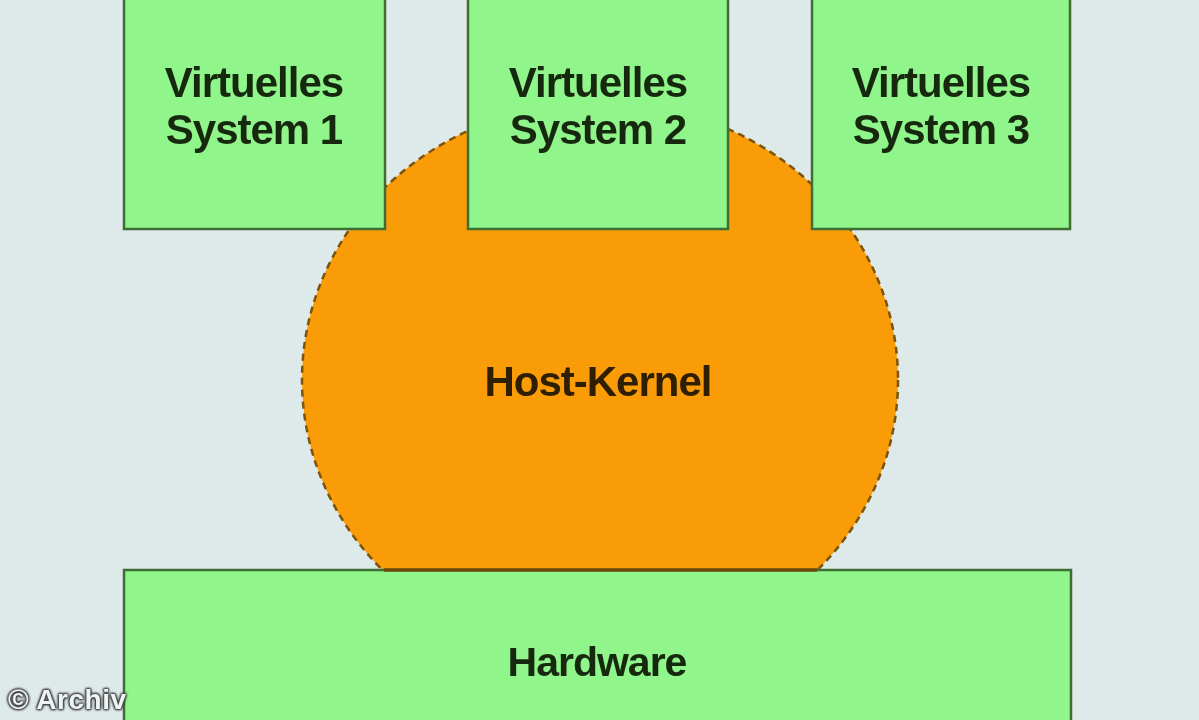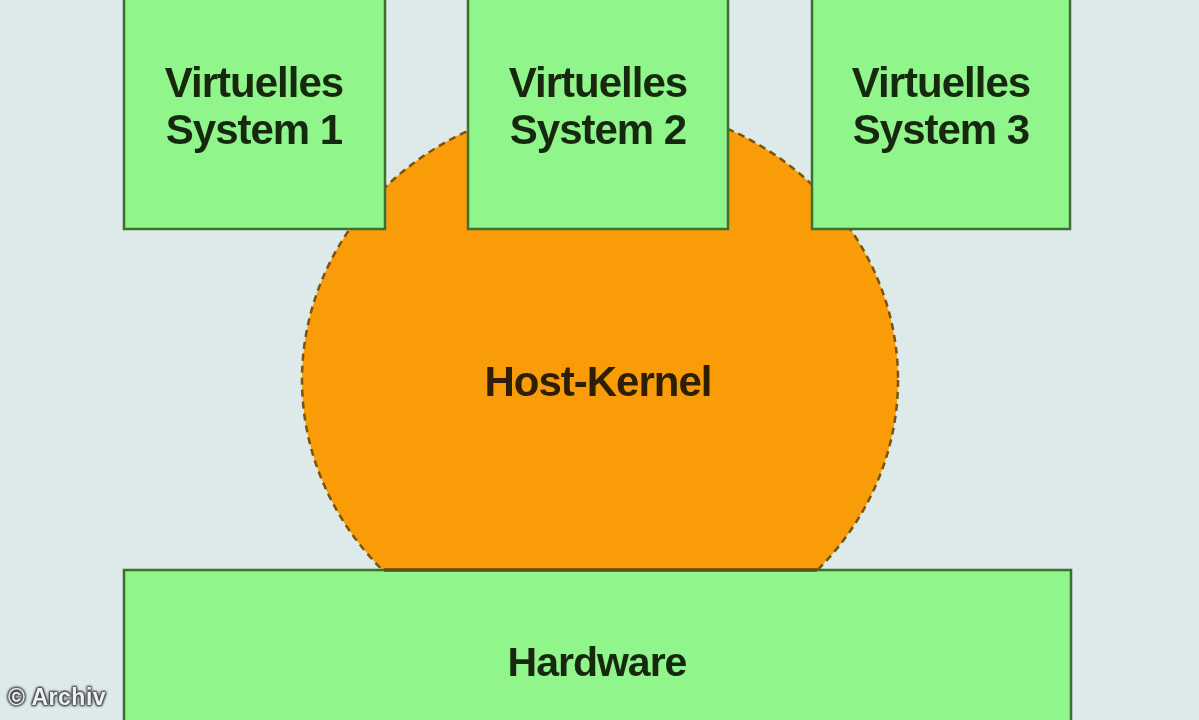--- a/index.html
+++ b/index.html
@@ -38,21 +38,21 @@
     font-family: "Liberation Sans", sans-serif;
     font-weight: bold;
     font-size: 41px;
     letter-spacing: -1px;
     text-anchor: middle;
   }
   .watermark {
     position: absolute;
     left: 8px;
     top: 684px;
-    font-size: 23px;
+    font-size: 28px;
     font-weight: bold;
     letter-spacing: 0.5px;
     color: #eef4f4;
     text-shadow:
       0 0 3px rgba(60,60,60,0.95),
       1px 1px 2px rgba(70,70,70,0.9),
       -1px -1px 2px rgba(70,70,70,0.9),
       1px -1px 2px rgba(70,70,70,0.9),
       -1px 1px 2px rgba(70,70,70,0.9);
   }

